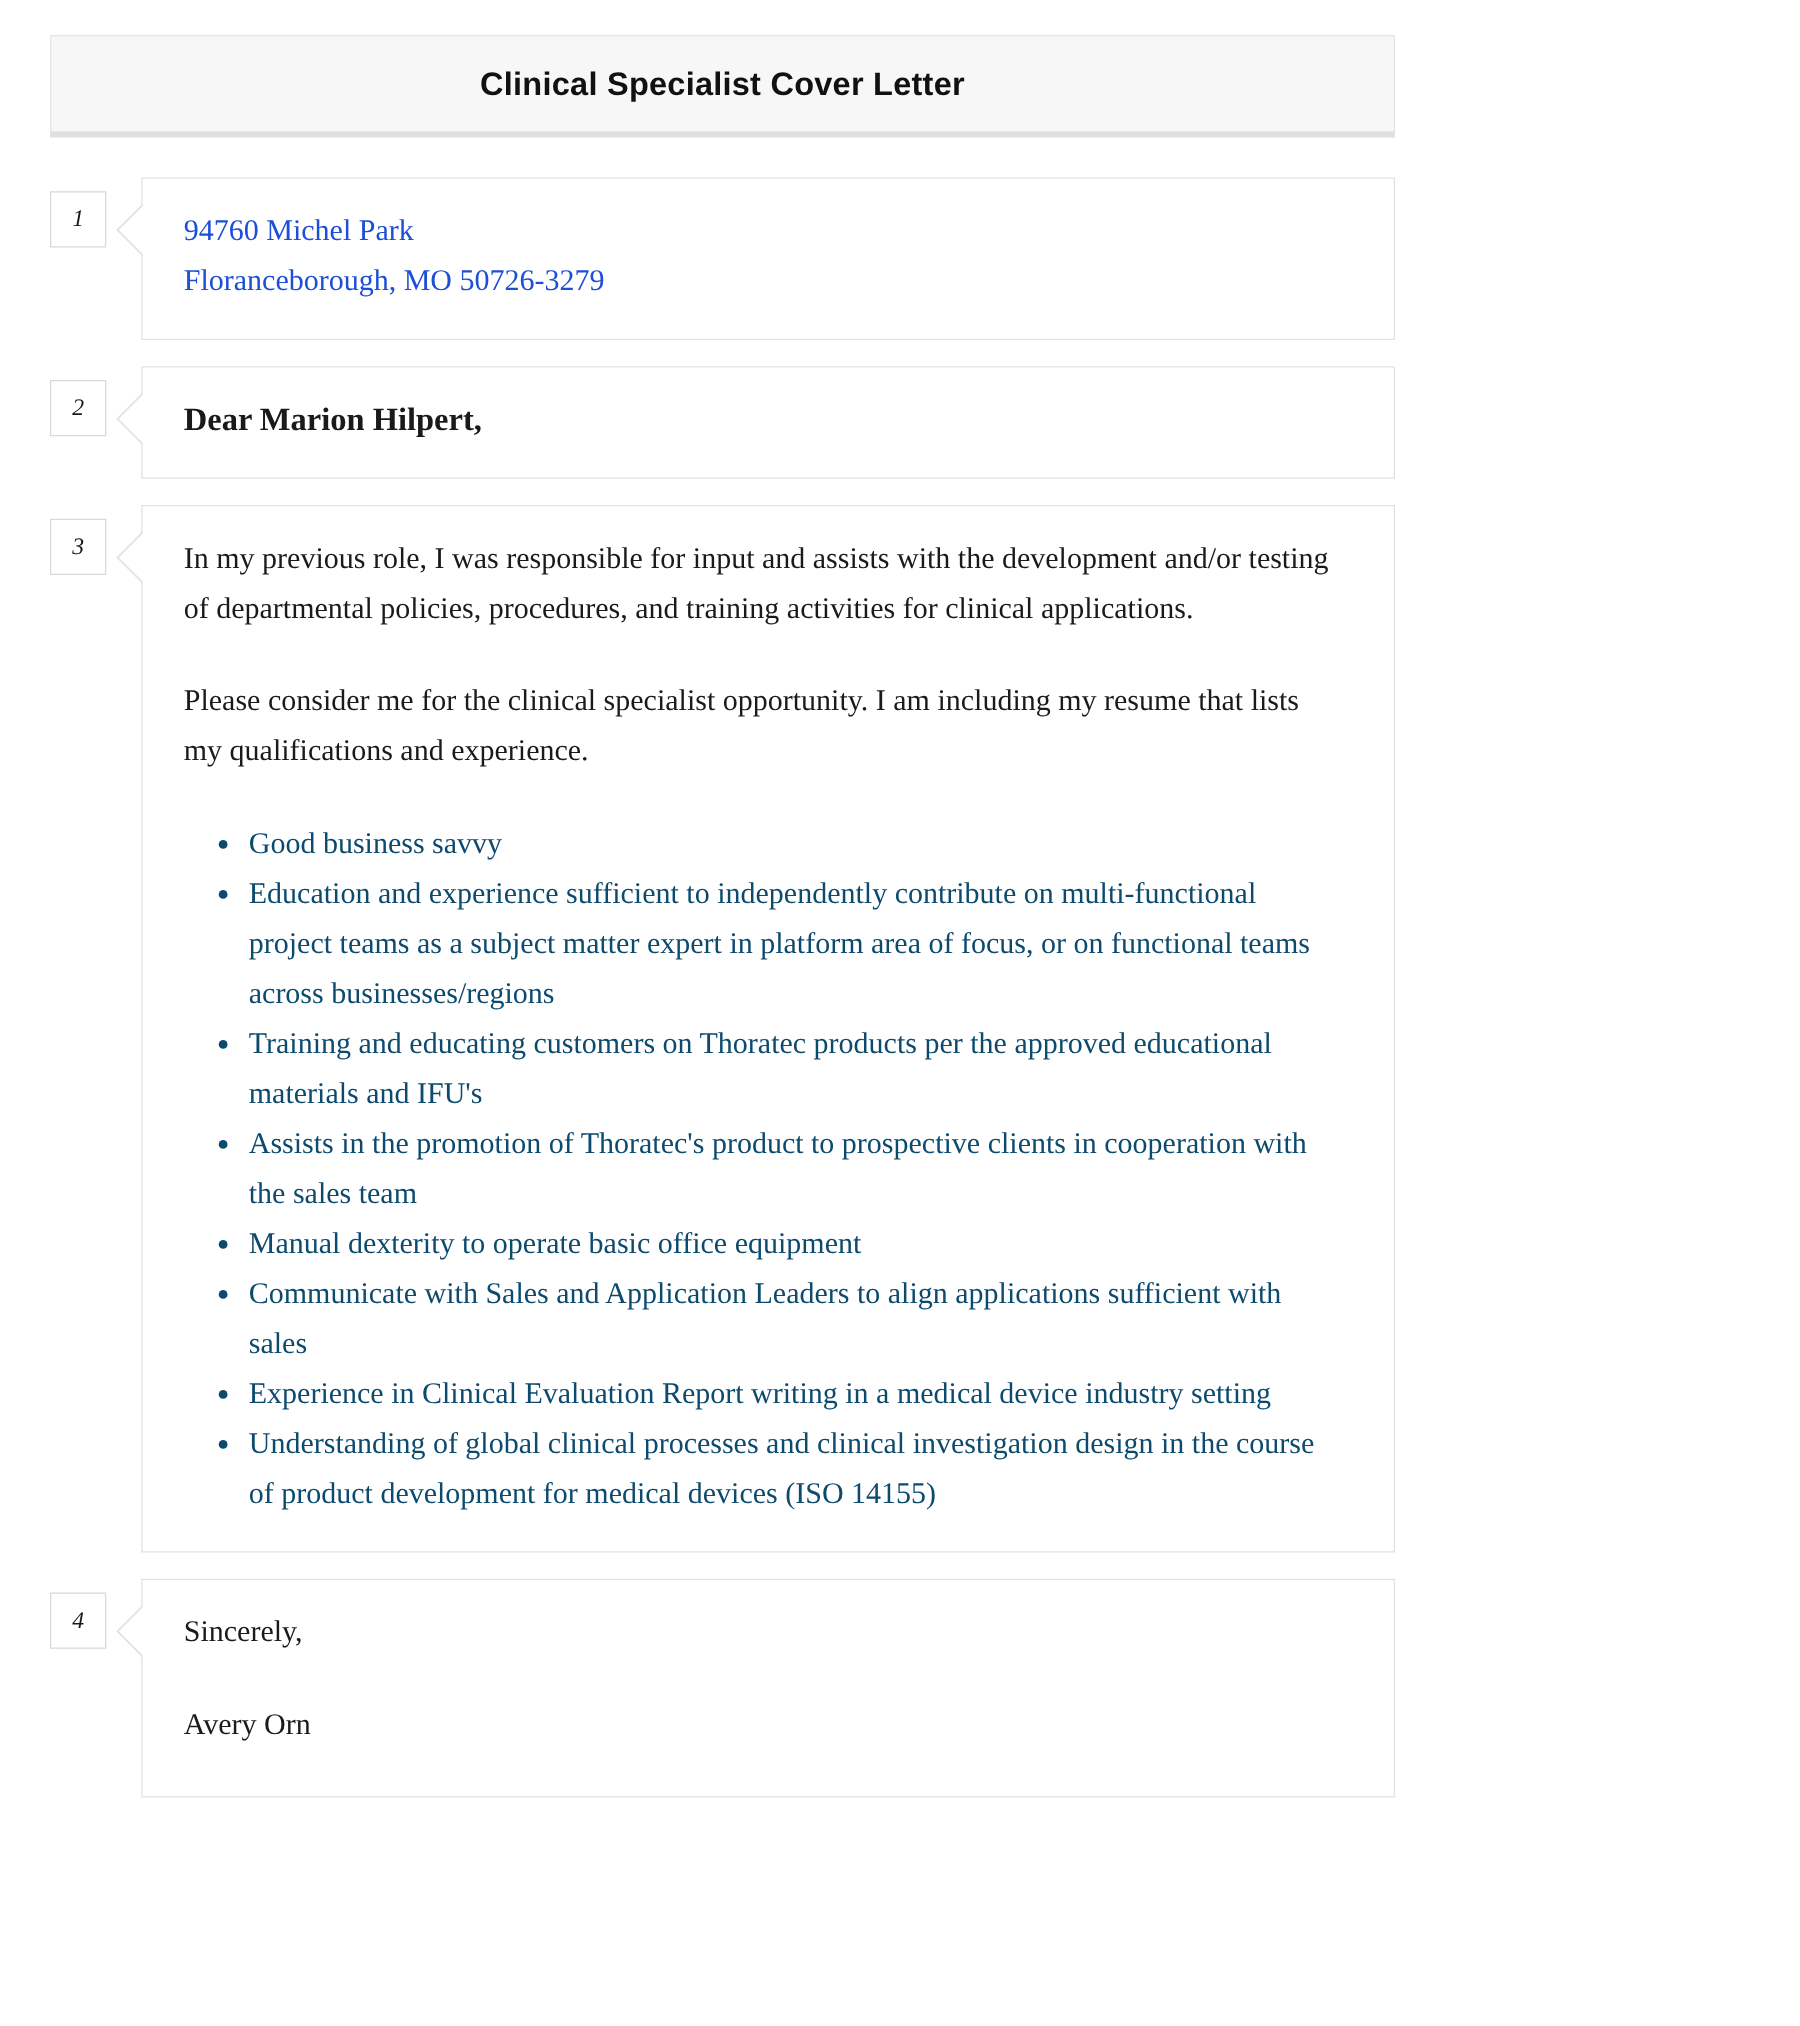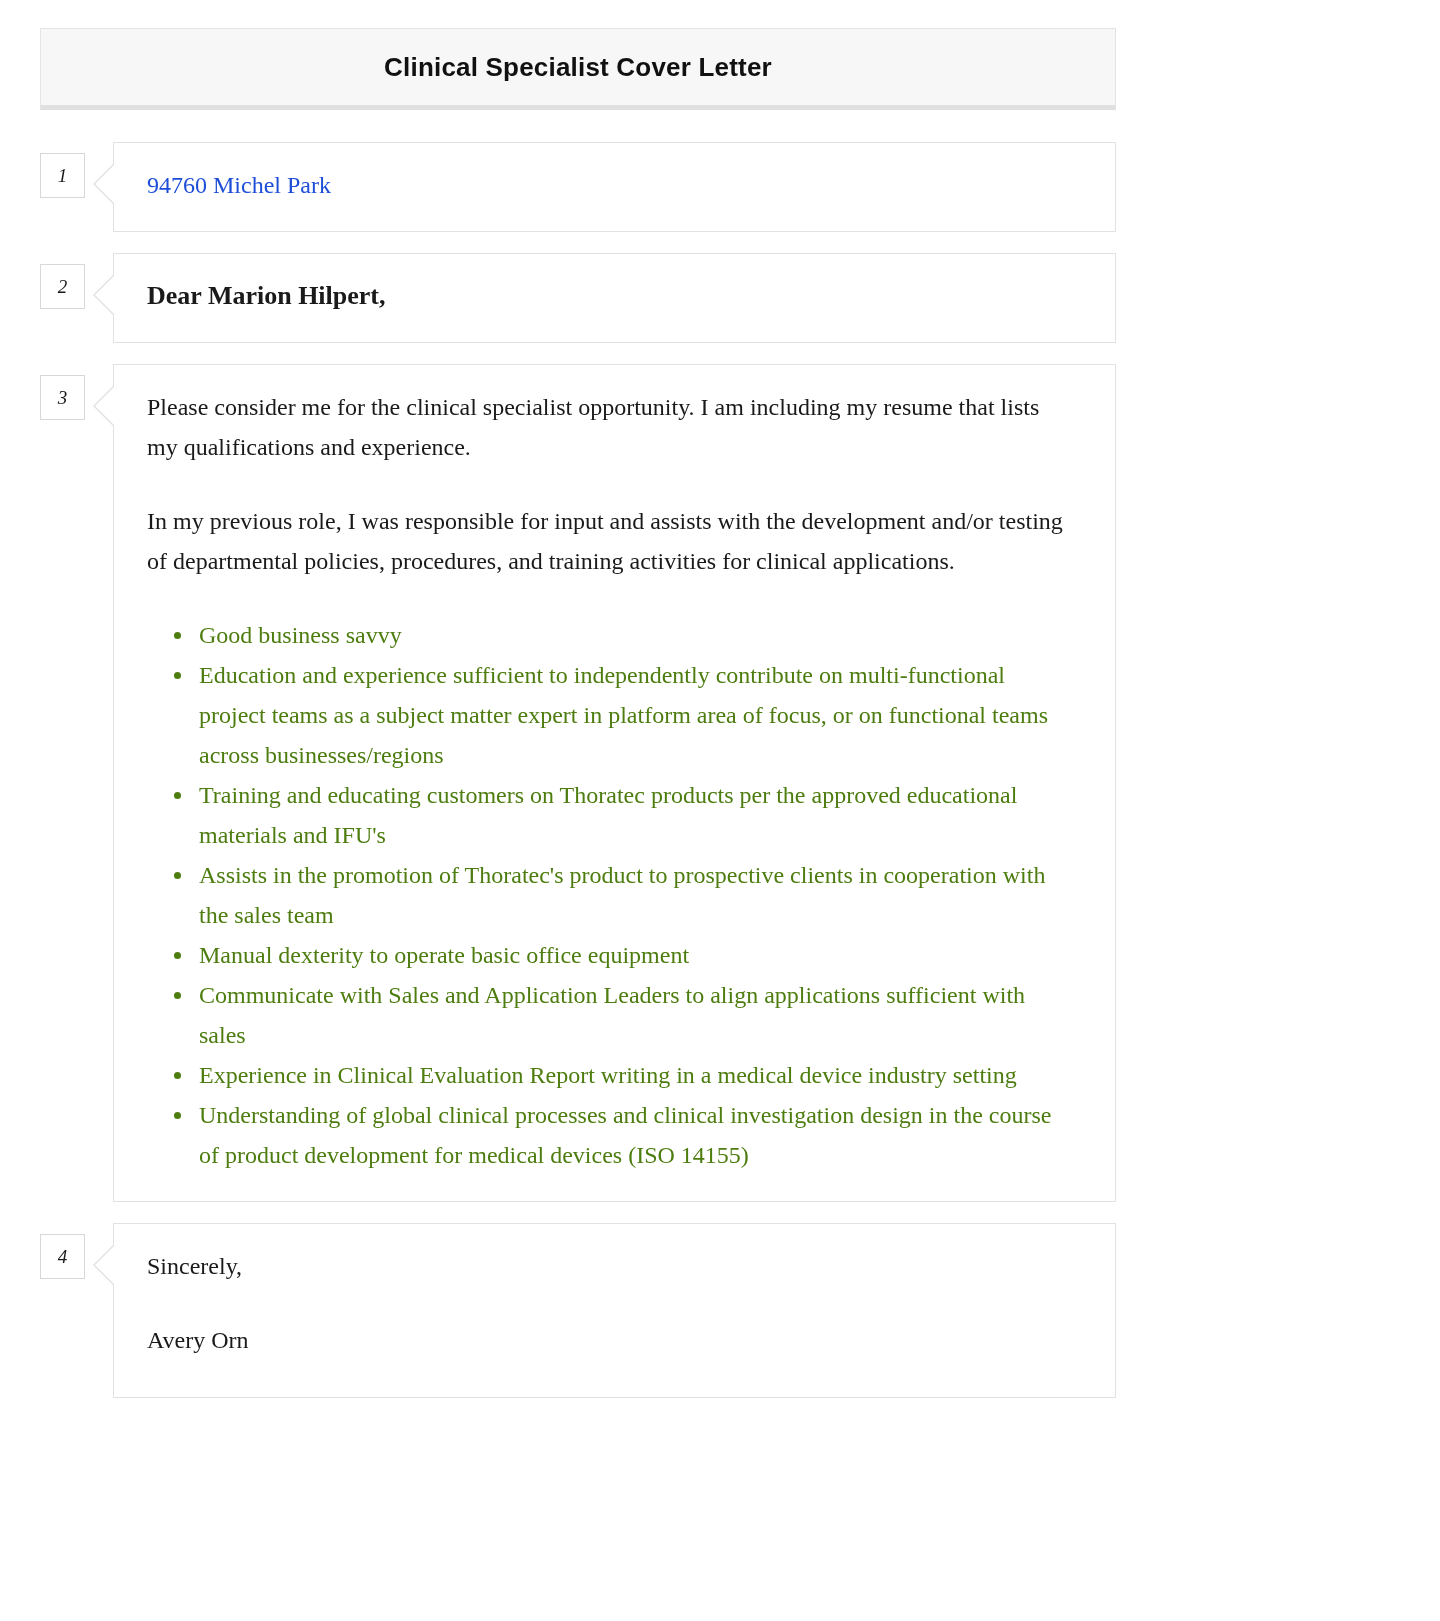--- a/index.html
+++ b/index.html
@@ -134,21 +134,21 @@
   }
 
   .block-body ul {
     margin: 0;
     padding-left: 48px;
     list-style-type: disc;
   }
   .block-body ul li {
     font-size: 24px;
     line-height: 40px;
-    color: #4d7c0f;
+    color: #0c4a6e;
     margin: 0;
     padding-left: 4px;
   }
 
   .salutation {
     font-weight: bold;
     font-size: 26px;
     line-height: 40px;
   }
 </style>
@@ -161,37 +161,38 @@
     <h1 class="doc-title">Clinical Specialist Cover Letter</h1>
   </div>
 
   <div class="blocks">
 
     <div class="block-row">
       <div class="block-badge">1</div>
       <div class="badge-spacer"></div>
       <div class="block-body">
         <div class="addr-line">94760 Michel Park</div>
+        <div class="addr-line">Floranceborough, MO 50726-3279</div>
       </div>
     </div>
 
     <div class="block-row">
       <div class="block-badge">2</div>
       <div class="badge-spacer"></div>
       <div class="block-body">
         <div class="salutation">Dear Marion Hilpert,</div>
       </div>
     </div>
 
     <div class="block-row">
       <div class="block-badge">3</div>
       <div class="badge-spacer"></div>
       <div class="block-body">
+        <p>In my previous role, I was responsible for input and assists with the development and/or testing of departmental policies, procedures, and training activities for clinical applications.</p>
         <p>Please consider me for the clinical specialist opportunity. I am including my resume that lists my qualifications and experience.</p>
-        <p>In my previous role, I was responsible for input and assists with the development and/or testing of departmental policies, procedures, and training activities for clinical applications.</p>
         <ul>
           <li>Good business savvy</li>
           <li>Education and experience sufficient to independently contribute on multi-functional project teams as a subject matter expert in platform area of focus, or on functional teams across businesses/regions</li>
           <li>Training and educating customers on Thoratec products per the approved educational materials and IFU's</li>
           <li>Assists in the promotion of Thoratec's product to prospective clients in cooperation with the sales team</li>
           <li>Manual dexterity to operate basic office equipment</li>
           <li>Communicate with Sales and Application Leaders to align applications sufficient with sales</li>
           <li>Experience in Clinical Evaluation Report writing in a medical device industry setting</li>
           <li>Understanding of global clinical processes and clinical investigation design in the course of product development for medical devices (ISO 14155)</li>
         </ul>

